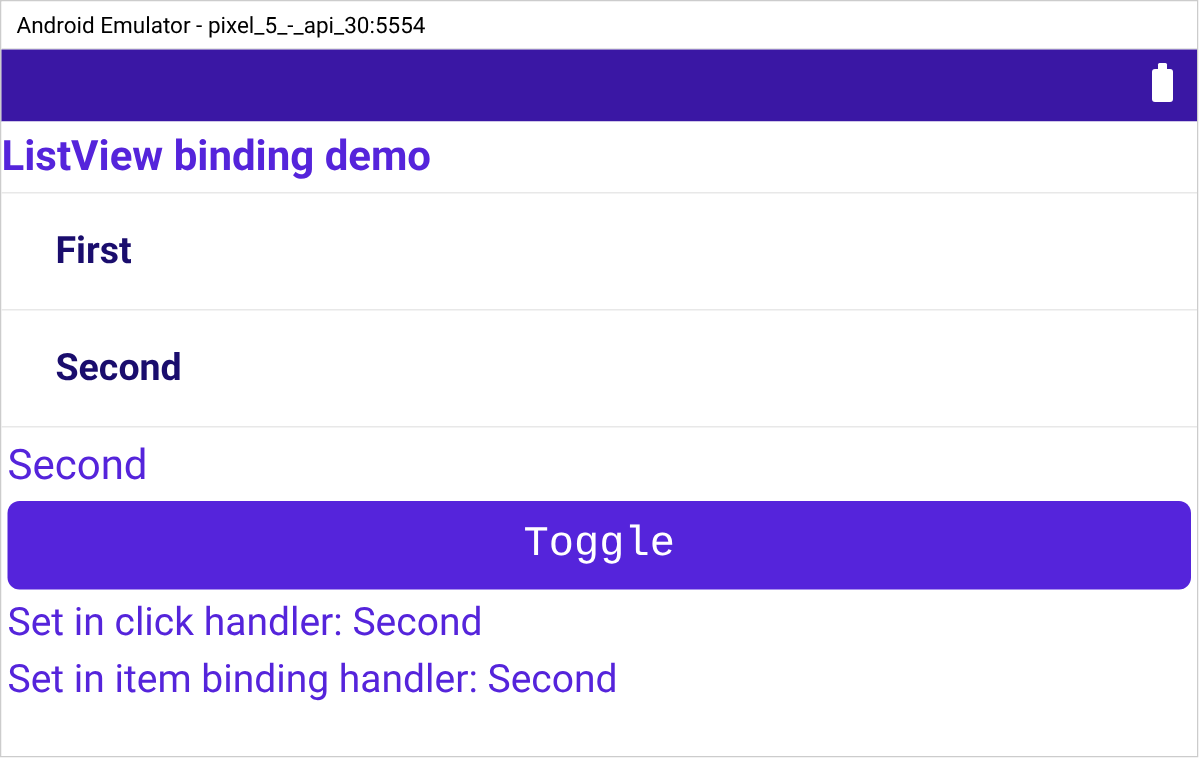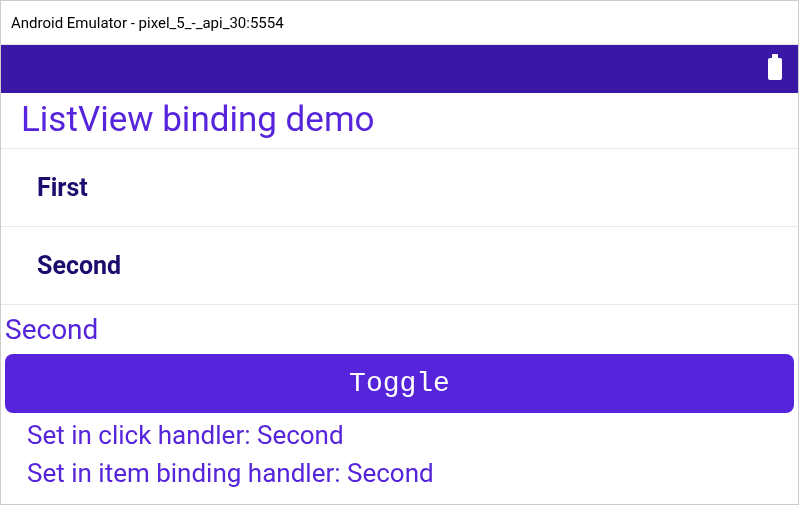--- a/index.html
+++ b/index.html
@@ -16,21 +16,21 @@
     }
     .window-frame {
       width: 100%;
       height: 100%;
       border: 1px solid #cccccc;
       display: flex;
       flex-direction: column;
       background: #ffffff;
     }
     .titlebar {
-      height: 44px;
+      height: 32px;
       background: #ffffff;
       padding: 6px 10px;
       font-size: 15px;
       color: #000000;
       border-bottom: 1px solid #e5e5e5;
       display: flex;
       align-items: center;
     }
     .status-bar {
       height: 48px;
@@ -57,24 +57,24 @@
       background: #ffffff;
       border-radius: 1px 1px 0 0;
     }
     .app-content {
       flex: 1;
       background: #ffffff;
       display: flex;
       flex-direction: column;
     }
     .page-title {
-      font-size: 35px;
+      font-size: 28px;
       color: #5524db;
-      padding: 6px 4px 8px 20px;
-      font-weight: 400;
+      padding: 6px 4px 8px 0;
+      font-weight: 700;
     }
     .list-container {
       border-top: 1px solid #e8e8e8;
     }
     .list-item {
       padding: 24px 16px 24px 36px;
       font-size: 25px;
       color: #1a0d6d;
       border-bottom: 1px solid #e8e8e8;
       font-weight: 700;
@@ -97,21 +97,20 @@
       border-radius: 8px;
       cursor: pointer;
       font-family: Liberation Mono, monospace;
     }
     .handler-text {
       font-size: 26px;
       color: #5524db;
       padding: 2px 4px;
       font-weight: 400;
       line-height: 1.3;
-      margin-left: 22px;
     }
   </style>
 </head>
 <body>
 
 <div class="window-frame">
   <div class="titlebar">
     <span>Android Emulator - pixel_5_-_api_30:5554</span>
   </div>
 

